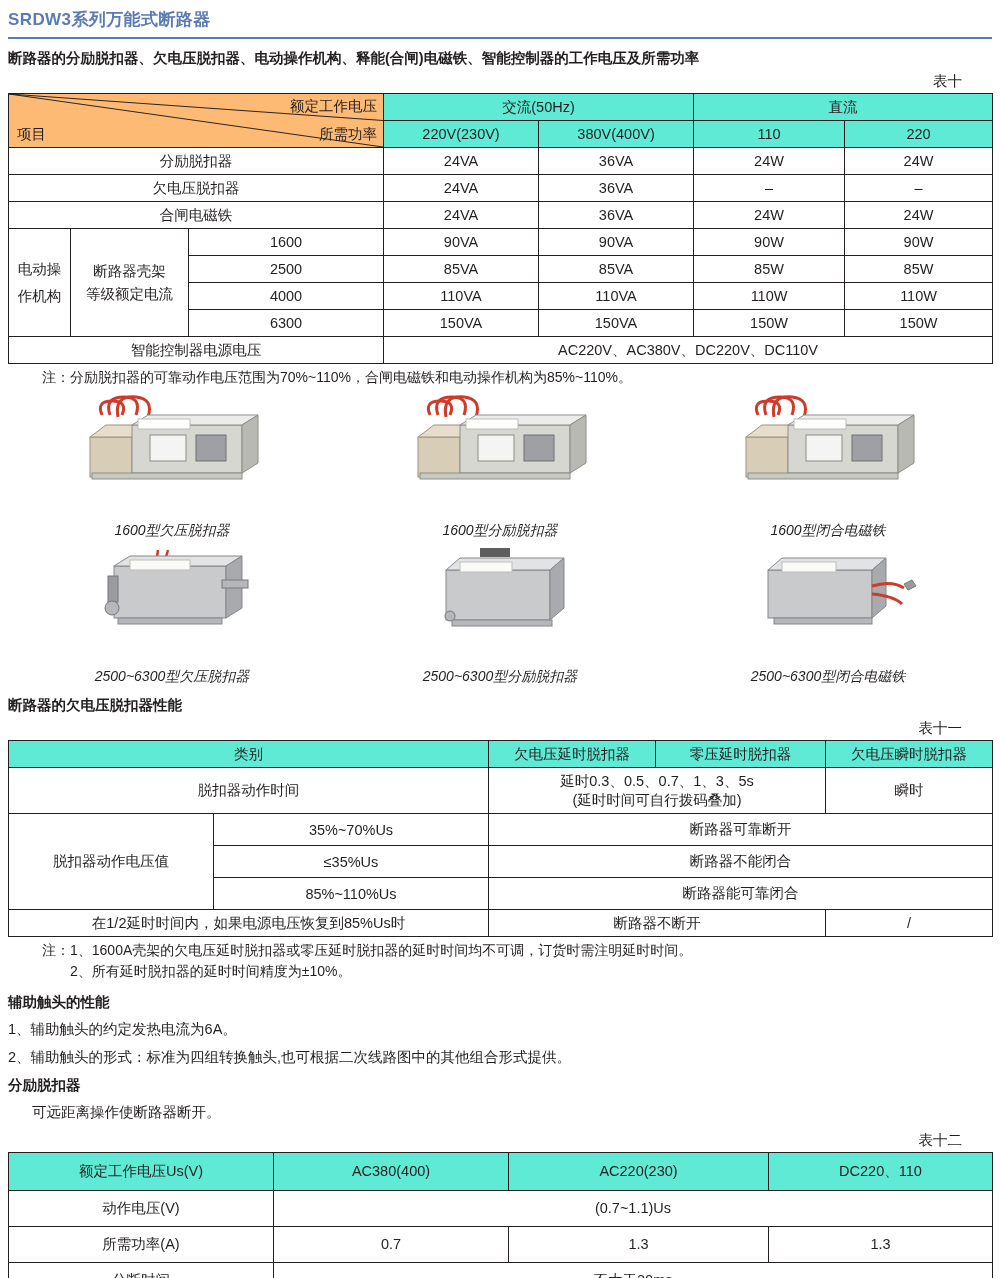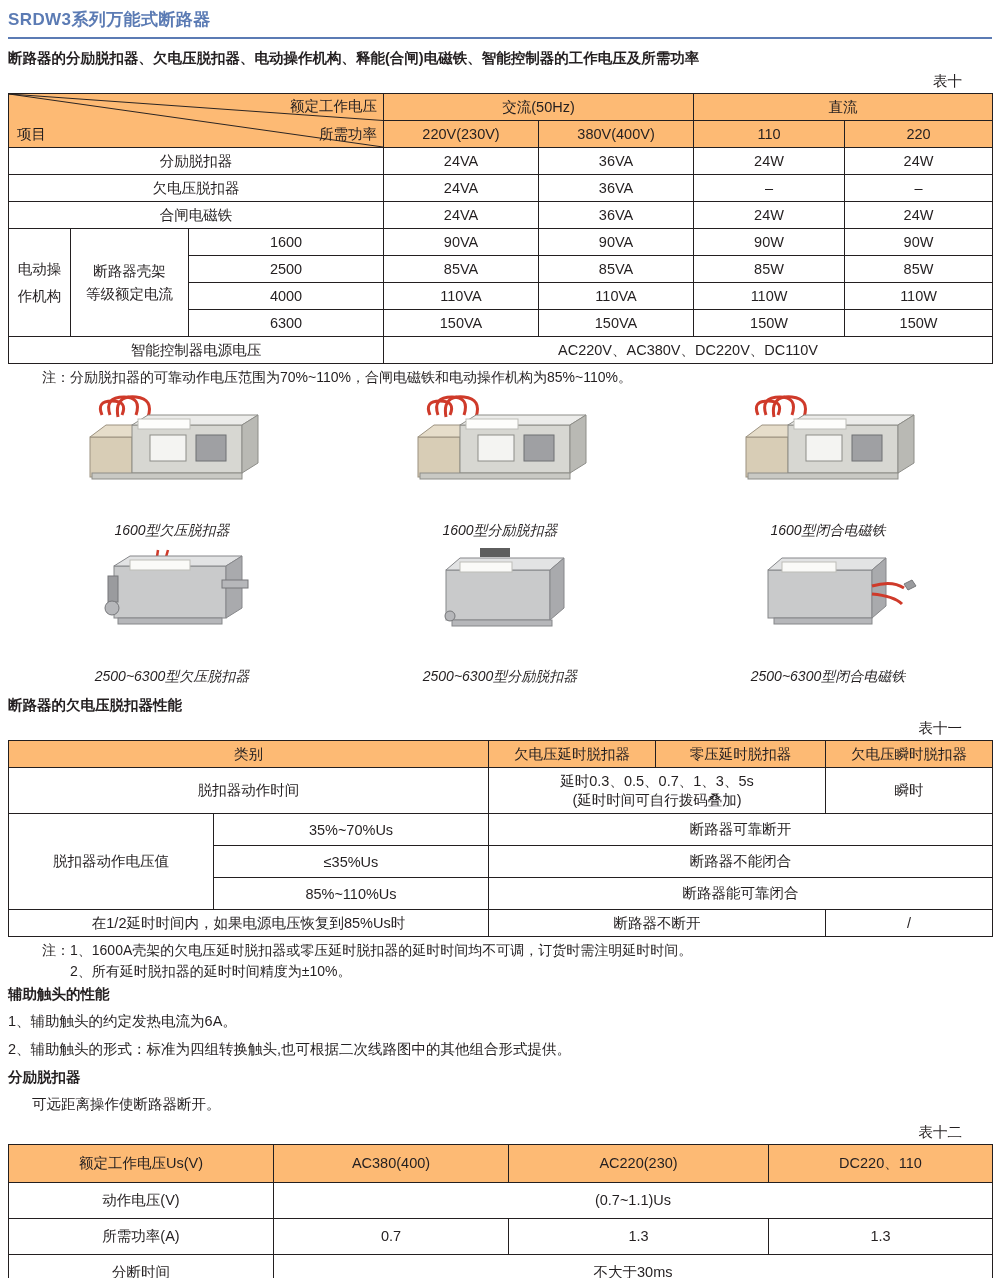--- a/index.html
+++ b/index.html
@@ -35,21 +35,21 @@
   }
   table.t td, table.t th {
     border: 1px solid #231f20;
     text-align: center;
     vertical-align: middle;
     font-weight: normal;
     font-size: 14.5px;
     padding: 3px 2px;
     height: 27px;
   }
-  .hdr { background: #fdba74; margin-top: 36px; }
+  .hdr { background: #5eead4; margin-top: 36px; }
   .note {
     font-size: 14px;
     margin-top: 3px;
     line-height: 1.45;
   }
   .note .ind { display: block; padding-left: 34px; }
 
   
   .diag {
     position: relative;
@@ -351,21 +351,21 @@
         <td>/</td>
       </tr>
     </tbody>
   </table>
 
   <div class="note">
     <span class="ind">注：1、1600A壳架的欠电压延时脱扣器或零压延时脱扣器的延时时间均不可调，订货时需注明延时时间。</span>
     <span class="ind" style="padding-left:62px">2、所有延时脱扣器的延时时间精度为±10%。</span>
   </div>
 
-  <div class="footer-text" style="">
+  <div class="footer-text" style="margin-top:8px">
     <div class="b">辅助触头的性能</div>
     <div>1、辅助触头的约定发热电流为6A。</div>
     <div>2、辅助触头的形式：标准为四组转换触头,也可根据二次线路图中的其他组合形式提供。</div>
     <div class="b">分励脱扣器</div>
     <div style="padding-left:24px">可远距离操作使断路器断开。</div>
   </div>
 
   <div class="table-label">表十二</div>
 
   <table class="t">

